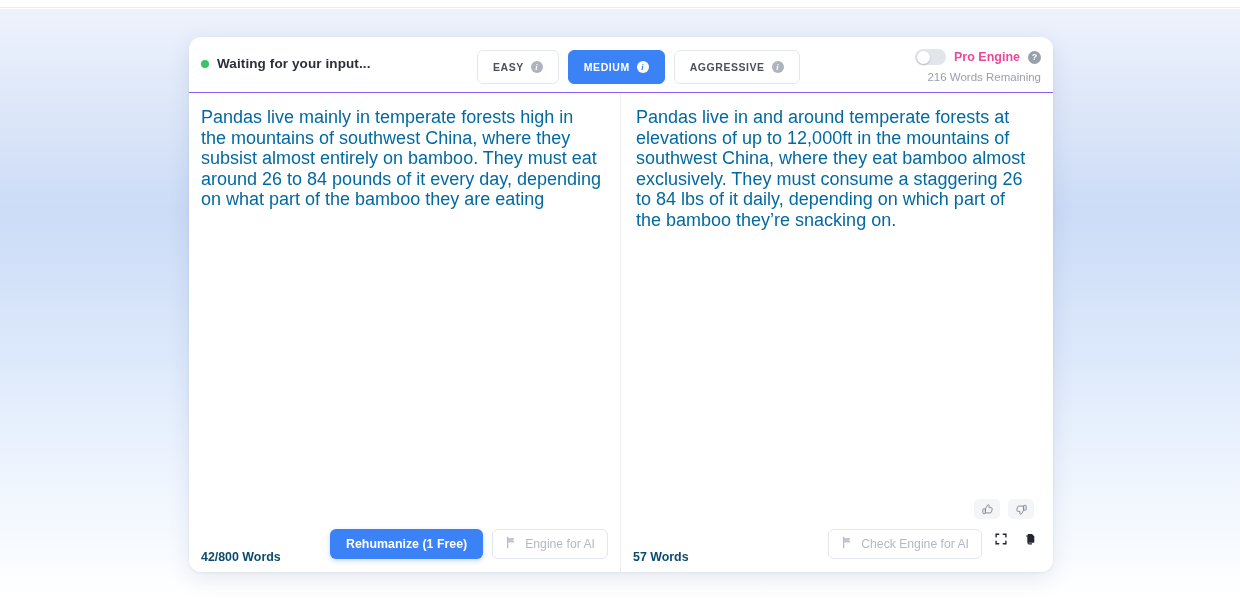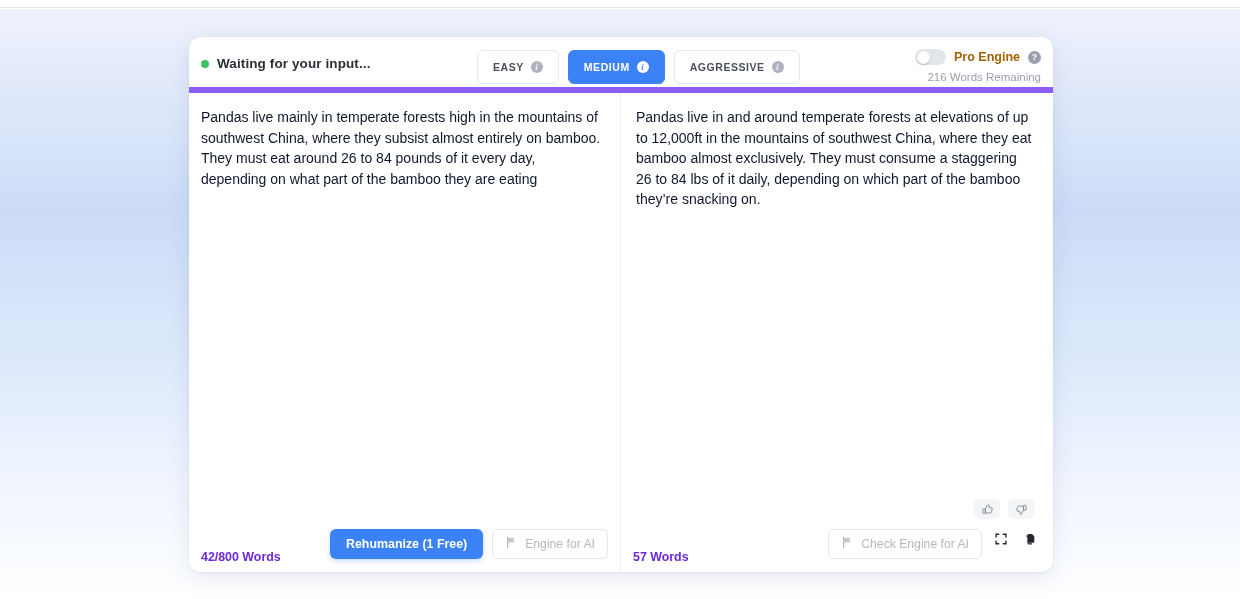--- a/index.html
+++ b/index.html
@@ -51,21 +51,21 @@
     border-radius: 12px;
     box-shadow: 0 6px 22px rgba(40, 60, 110, 0.10),
                 0 1px 3px rgba(40, 60, 110, 0.06);
     overflow: hidden;
   }
 
   
   .card-header {
     position: relative;
     height: 56px;
-    border-bottom: 6px solid #8b5cf6;
+    border-bottom: 1px solid #8b5cf6;
   }
 
   .status {
     position: absolute;
     left: 12px;
     top: 19px;
     display: flex;
     align-items: center;
     gap: 8px;
   }
@@ -156,21 +156,21 @@
     position: absolute;
     left: 1.5px; top: 1.5px;
     width: 13px; height: 13px;
     border-radius: 50%;
     background: #ffffff;
     box-shadow: 0 1px 2px rgba(0,0,0,.22);
   }
   .pro-label {
     font-size: 12.5px;
     font-weight: 700;
-    color: #a16207;
+    color: #ec4899;
     white-space: nowrap;
   }
   .help-q {
     width: 13px; height: 13px;
     border-radius: 50%;
     background: #9aa0ab;
     color: #ffffff;
     font-size: 9px;
     font-weight: 700;
     line-height: 13px;
@@ -195,23 +195,23 @@
     height: 100%;
     display: flex;
     flex-direction: column;
   }
   .pane-left  { width: 432px; border-right: 1px solid #eceef3; }
   .pane-right { width: 431px; }
 
   .pane-text {
     flex: 1 1 auto;
     padding: 14px 17px 0 12px;
-    font-size: 14px;
+    font-size: 18px;
     line-height: 20.5px;
-    color: #0f172a;
+    color: #0369a1;
     overflow: hidden;
   }
   .pane-right .pane-text { padding-left: 15px; padding-right: 18px; }
 
   
   .feedback {
     position: absolute;
     right: 18px;
     bottom: 53px;
     display: flex;
@@ -232,21 +232,21 @@
   .pane-footer {
     height: 56px;
     display: flex;
     align-items: center;
     padding: 0 12px;
     position: relative;
   }
   .word-count {
     font-size: 12.4px;
     font-weight: 700;
-    color: #6d28d9;
+    color: #0c4a6e;
     white-space: nowrap;
     margin-top: 25px;
   }
   .footer-actions {
     position: absolute;
     right: 12px;
     display: flex;
     align-items: flex-start;
     gap: 9px;
   }

